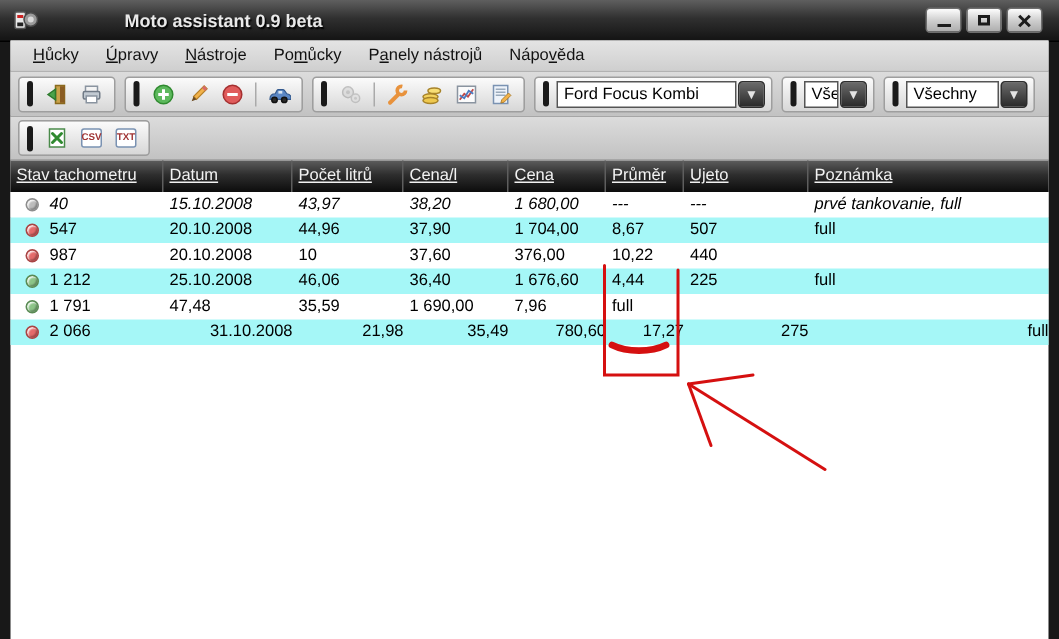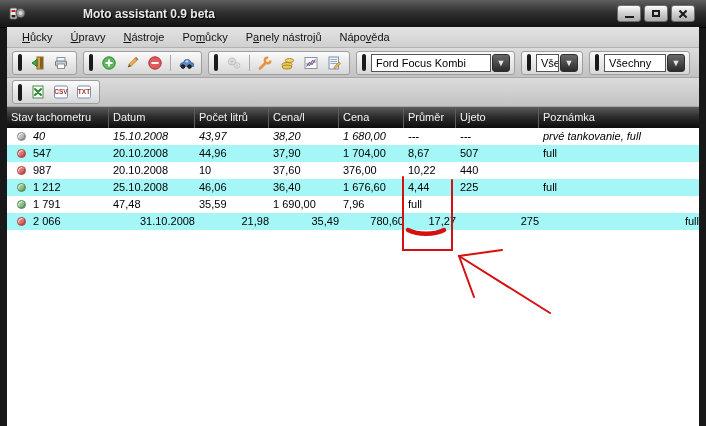--- a/index.html
+++ b/index.html
@@ -44,21 +44,21 @@
                font-size:11px;color:#000;padding:0 4px;box-sizing:border-box;overflow:hidden;white-space:nowrap;}
   .combo-btn{width:18px;height:18px;margin-left:1px;border:1px solid #2e2e2e;border-radius:3px;
              background:linear-gradient(#6a6a6a,#2a2a2a);color:#e4e4e4;font-size:9px;
              display:flex;align-items:center;justify-content:center;box-sizing:border-box;}
   .w1{width:120px;} .w2{width:23px;} .w3{width:62px;}
   .filelabel{position:absolute;left:0;top:6px;width:100%;text-align:center;
              font-size:6.5px;font-weight:bold;color:#a03434;letter-spacing:0;}
   
   .thead{height:21px;display:grid;grid-template-columns:102px 86px 74px 70px 65px 52px 83px 1fr;
          background:linear-gradient(#5c5c5c,#2e2e2e 45%,#0c0c0c);color:#f2f2f2;font-size:11px;}
-  .hcell{line-height:21px;padding-left:4px;border-right:1px solid #5e5e5e;overflow:hidden;white-space:nowrap;}
+  .hcell{line-height:21px;padding-left:4px;border-right:1px solid #5e5e5e;overflow:hidden;white-space:nowrap;text-decoration:underline;}
   .hcell:last-child{border-right:none;}
   .trow{height:17px;display:grid;grid-template-columns:102px 86px 74px 70px 65px 52px 83px 1fr;
         font-size:11px;color:#000;}
   .tcell{line-height:17px;padding-left:4px;overflow:hidden;white-space:nowrap;}
   .tcell.c0{display:flex;align-items:center;padding-left:0;}
   .dot{width:7px;height:7px;border-radius:50%;margin-left:10px;flex:0 0 auto;
        box-shadow:inset 1px 1px 1px rgba(255,255,255,.85), inset -1px -1px 1px rgba(0,0,0,.3);}
   .dot.gray{background:#bcbcbc;border:1px solid #8d8d8d;}
   .dot.red{background:#e46a6a;border:1px solid #a84444;}
   .dot.green{background:#8cc487;border:1px solid #5a8a54;}

